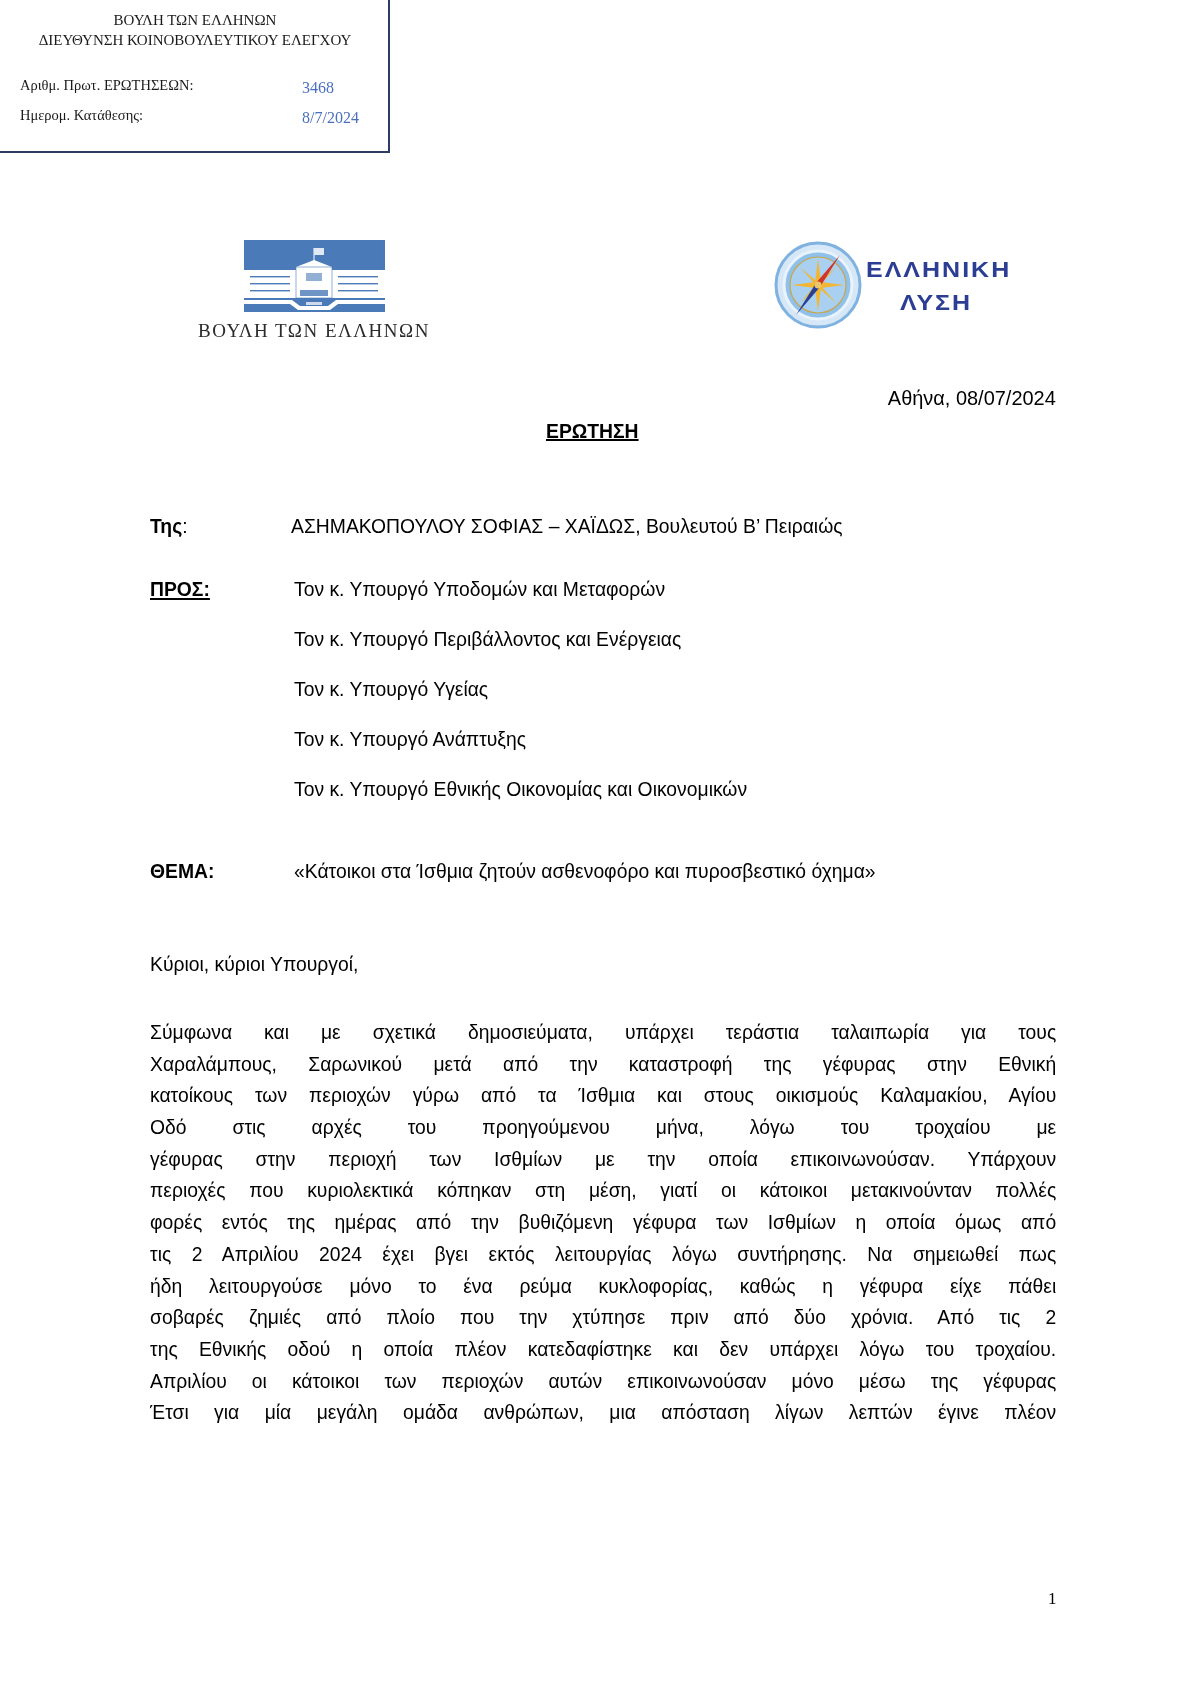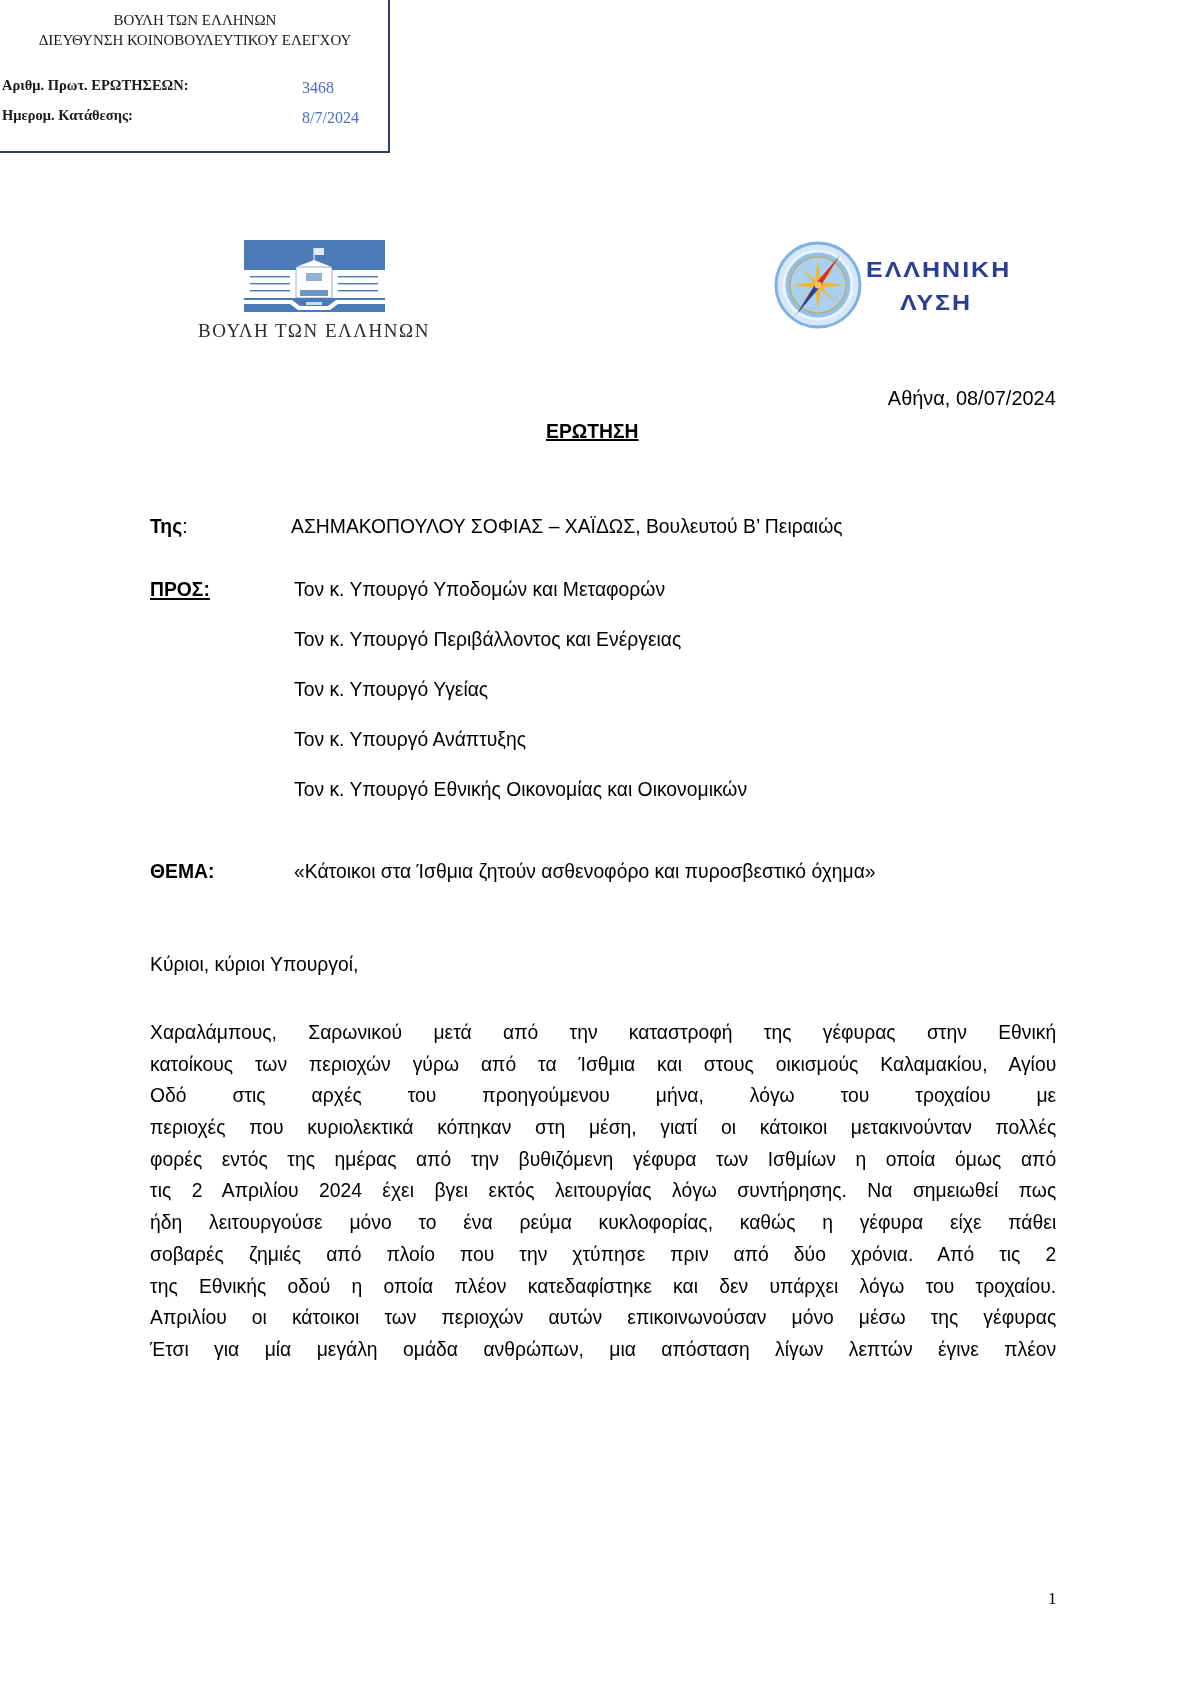--- a/index.html
+++ b/index.html
@@ -5,21 +5,21 @@
   html, body { margin: 0; padding: 0; background: #ffffff; }
   body { width: 1184px; height: 1683px; position: relative; overflow: hidden;
          font-family: "Liberation Sans", sans-serif; color: #000; }
 
   
   .proto-box { position: absolute; left: -4px; top: -2px; width: 394px; height: 155px;
                border: 2px solid #2e3b63; box-sizing: border-box; background: #fff; }
   .proto-box .serif { font-family: "Liberation Serif", serif; color: #1a1a1a; }
   .proto-line1 { position: absolute; left: 0; width: 394px; top: 12px; text-align: center; font-size: 15px; }
   .proto-line2 { position: absolute; left: 0; width: 394px; top: 32px; text-align: center; font-size: 15px; }
-  .proto-label { position: absolute; left: 4px; font-size: 14.5px; font-weight: bold; }
+  .proto-label { position: absolute; left: 22px; font-size: 14.5px; }
   .proto-value { position: absolute; left: 304px; font-size: 16px; color: #4a6fbf !important; }
 
   
   .parl-logo { position: absolute; left: 244px; top: 240px; width: 141px; height: 72px; }
   .parl-caption { position: absolute; left: 188px; top: 320px; width: 252px; text-align: center;
                   font-family: "Liberation Serif", serif; font-size: 19px; letter-spacing: 1.5px; color: #2b2b2b; }
   .el-logo { position: absolute; left: 774px; top: 241px; width: 88px; height: 88px; }
   .el-text1 { position: absolute; left: 866px; top: 257px; font-size: 25px; font-weight: bold;
               color: #2c3e94; letter-spacing: 2px; transform: scaleY(0.85); transform-origin: left top; }
   .el-text2 { position: absolute; left: 900px; top: 290px; font-size: 25px; font-weight: bold;
@@ -118,23 +118,25 @@
 <div class="t" style="left:294px; top:677px;">Τον κ. Υπουργό Υγείας</div>
 <div class="t" style="left:294px; top:727px;">Τον κ. Υπουργό Ανάπτυξης</div>
 <div class="t" style="left:294px; top:777px;">Τον κ. Υπουργό Εθνικής Οικονομίας και Οικονομικών</div>
 
 <div class="t lbl-bold" style="left:150px; top:859px;">ΘΕΜΑ:</div>
 <div class="t" style="left:294px; top:859px;">«Κάτοικοι στα Ίσθμια ζητούν ασθενοφόρο και πυροσβεστικό όχημα»</div>
 
 <div class="t" style="left:150px; top:952px;">Κύριοι, κύριοι Υπουργοί,</div>
 
 <div class="para">
+  <div class="pline"><span class="inner">Σύμφωνα και με σχετικά δημοσιεύματα, υπάρχει τεράστια ταλαιπωρία για τους</span></div>
   <div class="pline"><span class="inner">Χαραλάμπους, Σαρωνικού μετά από την καταστροφή της γέφυρας στην Εθνική</span></div>
   <div class="pline"><span class="inner">κατοίκους των περιοχών γύρω από τα Ίσθμια και στους οικισμούς Καλαμακίου, Αγίου</span></div>
   <div class="pline"><span class="inner">Οδό στις αρχές του προηγούμενου μήνα, λόγω του τροχαίου με</span></div>
+  <div class="pline"><span class="inner">γέφυρας στην περιοχή των Ισθμίων με την οποία επικοινωνούσαν. Υπάρχουν</span></div>
   <div class="pline"><span class="inner">περιοχές που κυριολεκτικά κόπηκαν στη μέση, γιατί οι κάτοικοι μετακινούνταν πολλές</span></div>
   <div class="pline"><span class="inner">φορές εντός της ημέρας από την βυθιζόμενη γέφυρα των Ισθμίων η οποία όμως από</span></div>
   <div class="pline"><span class="inner">τις 2 Απριλίου 2024 έχει βγει εκτός λειτουργίας λόγω συντήρησης. Να σημειωθεί πως</span></div>
   <div class="pline"><span class="inner">ήδη λειτουργούσε μόνο το ένα ρεύμα κυκλοφορίας, καθώς η γέφυρα είχε πάθει</span></div>
   <div class="pline"><span class="inner">σοβαρές ζημιές από πλοίο που την χτύπησε πριν από δύο χρόνια. Από τις 2</span></div>
   <div class="pline"><span class="inner">της Εθνικής οδού η οποία πλέον κατεδαφίστηκε και δεν υπάρχει λόγω του τροχαίου.</span></div>
   <div class="pline"><span class="inner">Απριλίου οι κάτοικοι των περιοχών αυτών επικοινωνούσαν μόνο μέσω της γέφυρας</span></div>
   <div class="pline"><span class="inner">Έτσι για μία μεγάλη ομάδα ανθρώπων, μια απόσταση λίγων λεπτών έγινε πλέον</span></div>
 </div>
 

